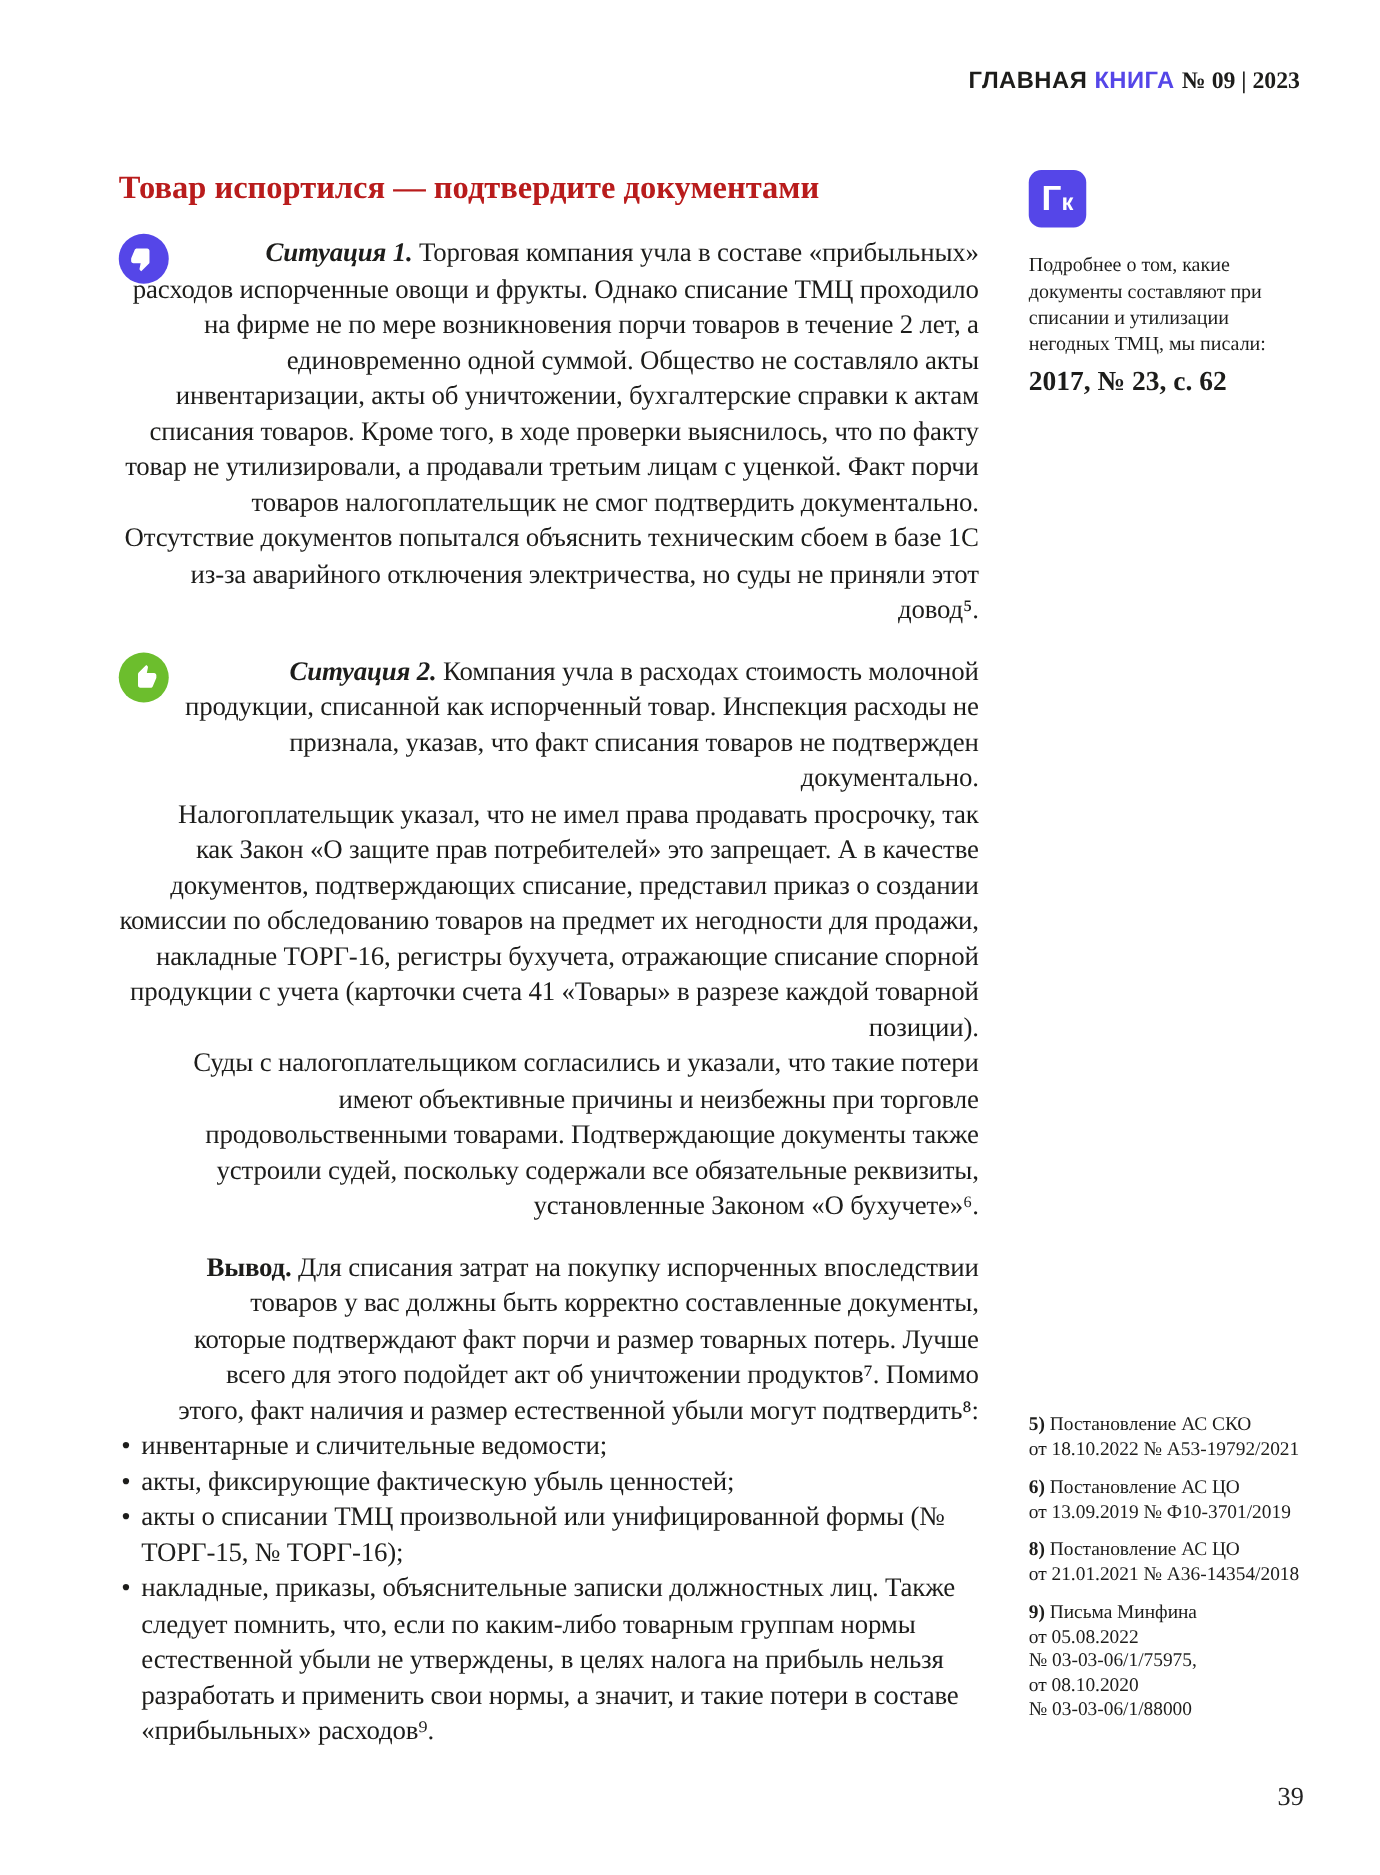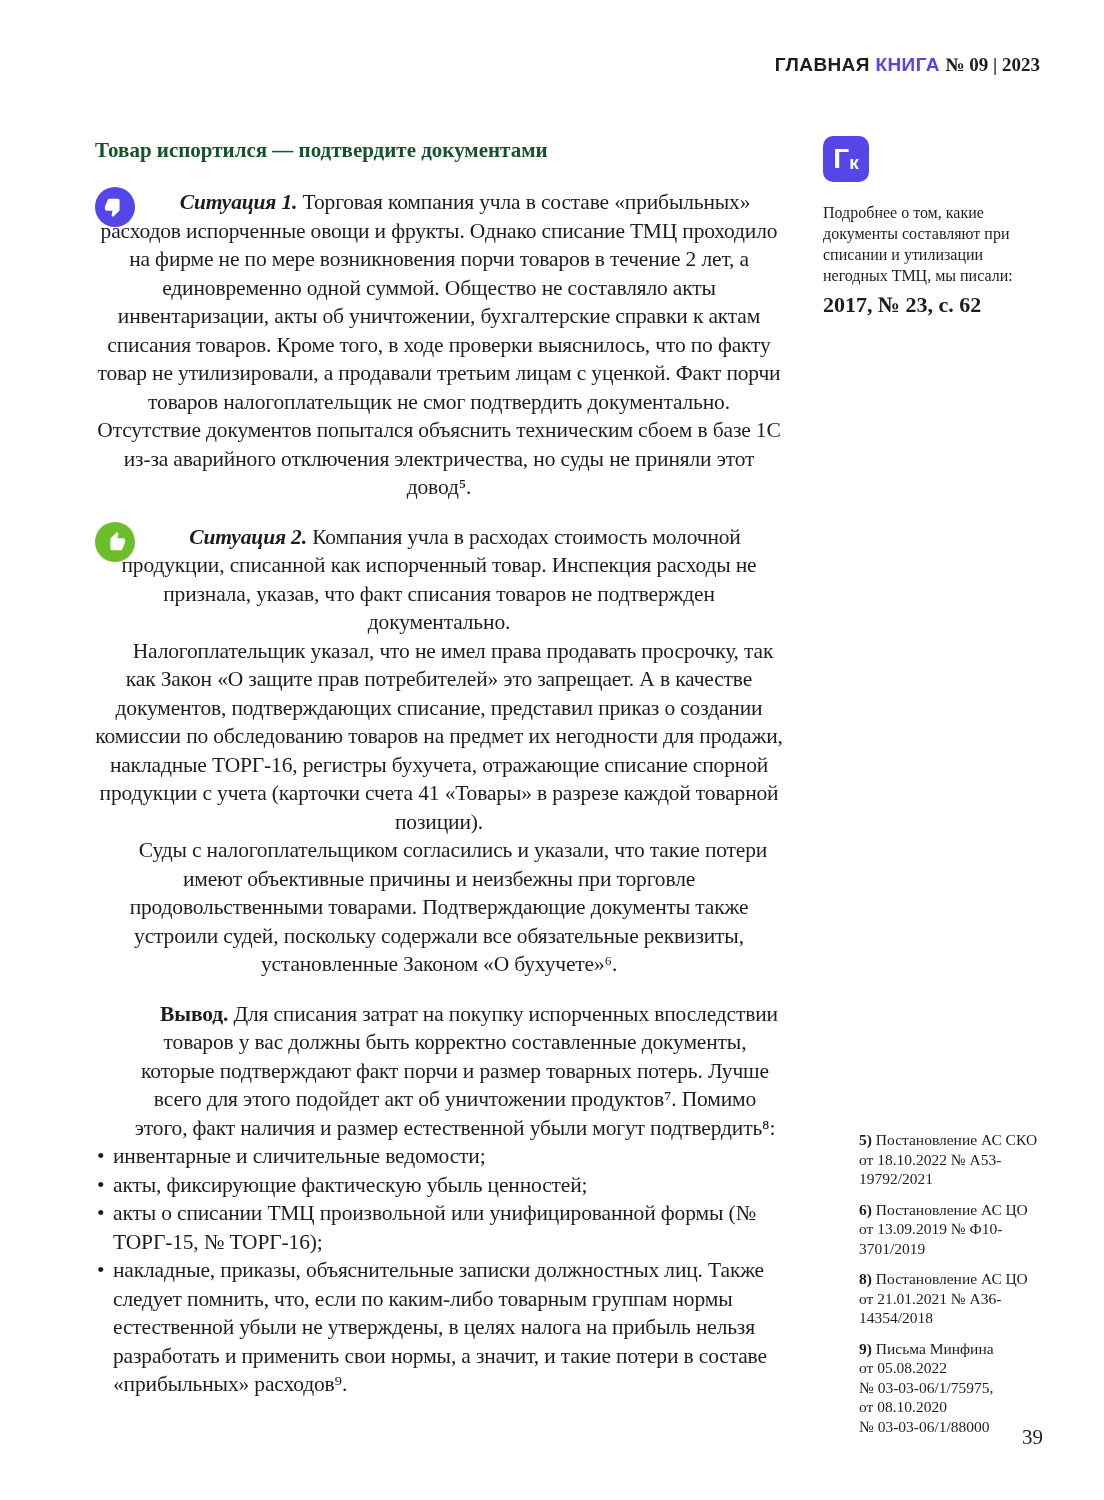--- a/index.html
+++ b/index.html
@@ -20,26 +20,26 @@
     font-weight:bold;font-size:19px;letter-spacing:.4px;
     white-space:nowrap;
   }
   .masthead .brand-accent{color:#5546e8;}
   .masthead .issue{font-family:"Liberation Serif","DejaVu Serif",serif;letter-spacing:0;}
 
   
   .main-col{position:absolute;left:95px;top:0;width:688px;}
   h1.article-title{
     margin:133px 0 0 0;
-    font-size:21px;line-height:34px;font-weight:bold;color:#14532d;
+    font-size:26px;line-height:34px;font-weight:bold;color:#b91c1c;
   }
   .main-col p{
     margin:0;
     font-size:21.5px;line-height:28.5px;letter-spacing:-.15px;
-    text-align:center;
+    text-align:right;
   }
   p.situation{position:relative;text-indent:52px;margin-top:21px;}
   p.situation .sit-label{font-style:italic;font-weight:bold;}
   p.body-para{text-indent:28px;}
   p.conclusion{margin-top:21px;text-indent:28px;margin-left:32px;}
   p.conclusion .concl-label{font-weight:bold;}
   .circle-icon{
     position:absolute;left:0;top:-1px;
     width:40px;height:40px;border-radius:50%;
     display:flex;align-items:center;justify-content:center;
@@ -69,21 +69,21 @@
   .gk-logo .logo-small{font-size:19px;line-height:1;margin-top:7px;}
   .sidebar .note{
     margin:20px 0 0 0;width:205px;
     font-size:16px;line-height:21px;
   }
   .sidebar .note-ref{
     margin:6px 0 0 0;
     font-size:22px;font-weight:bold;
   }
   .footnotes{position:absolute;top:1130px;left:0;width:224px;}
-  .footnote{margin-bottom:11px;font-size:15.5px;line-height:19.5px;margin-left:36px;}
+  .footnote{margin-bottom:11px;font-size:15.5px;line-height:19.5px;}
   .footnote .fn-num{font-weight:bold;}
 
   
   .page-number{
     position:absolute;top:1425px;right:61px;
     font-size:21px;color:#222;
   }
 </style>
 </head>
 <body>

